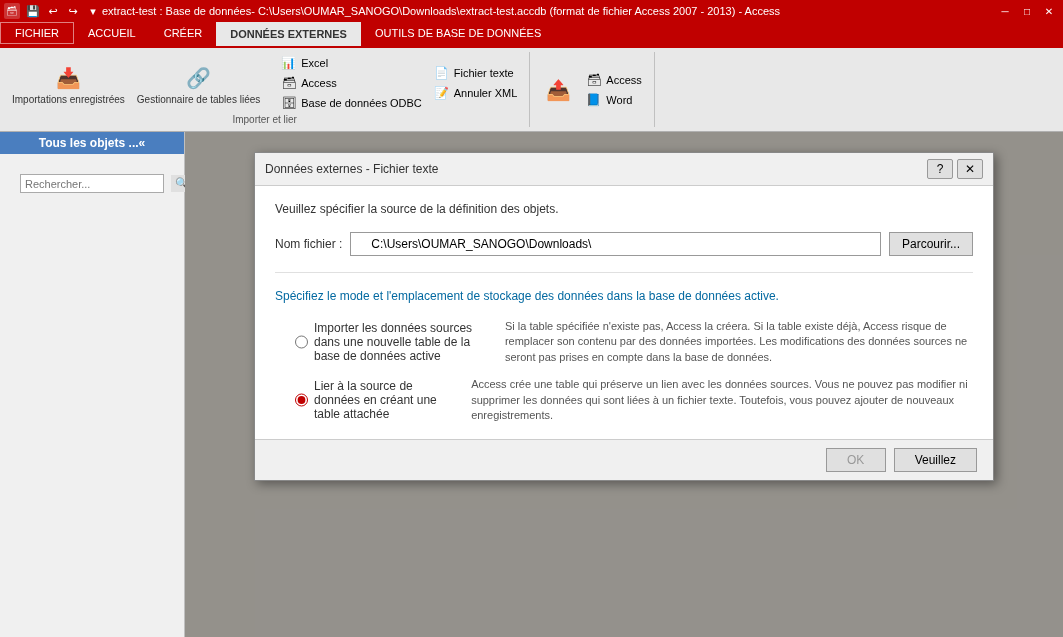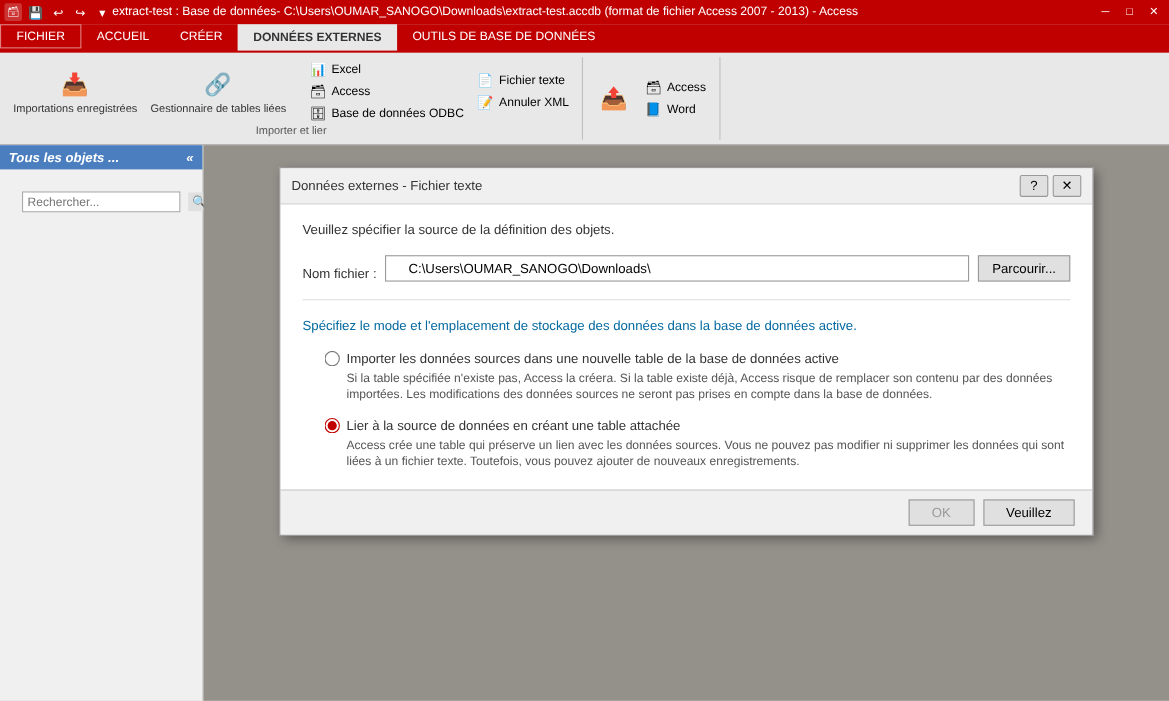--- a/index.html
+++ b/index.html
@@ -98,22 +98,21 @@
       flex-direction: column;
     }
     .sidebar-header {
       background: #4a7ebf;
       color: white;
       padding: 4px 8px;
       font-size: 12px;
       font-weight: 600;
       display: flex;
       align-items: center;
-      justify-content: space-between;
-      font-style: italic;
+      justify-content: center;
     }
     .sidebar-search {
       display: flex;
       align-items: center;
       border: 1px solid #aaa;
       margin: 20px;
       background: white;
     }
     .sidebar-search input {
       border: none; outline: none; font-size: 11px; padding: 2px 4px; flex: 1; background: transparent; color: #999;
@@ -165,21 +164,21 @@
       align-items: center;
     }
     .dialog-banner-title { font-size: 16px; color: #333; font-weight: 600; }
 
     
     .dialog-body { padding: 16px 20px; background: white; }
     .dialog-subtitle { font-size: 12px; color: #333; margin-bottom: 16px; }
 
     .form-row {
       display: flex;
-      align-items: flex-end;
+      align-items: center;
       margin-bottom: 16px;
       gap: 8px;
     }
     .form-label { font-size: 12px; color: #333; white-space: nowrap; }
     .form-input {
       flex: 1;
       border: 1px solid #999;
       padding: 4px 20px;
       font-size: 12px;
       background: white;
@@ -190,21 +189,21 @@
       background: #e0e0e0;
       border: 1px solid #999;
       cursor: pointer;
       font-size: 12px;
       white-space: nowrap;
     }
 
     .section-desc { font-size: 12px; color: #0369a1; margin-bottom: 16px; border-top: 1px solid #e0e0e0; padding-top: 16px; }
 
     .radio-group { display: flex; flex-direction: column; gap: 12px; margin-left: 20px; }
-    .radio-item { display: flex; flex-direction: column; gap: 4px; }
+    .radio-item { display: flex; gap: 4px; }
     .radio-row { display: flex; align-items: center; gap: 6px; cursor: pointer; }
     .radio-input { width: 14px; height: 14px; cursor: pointer; accent-color: #c00000; }
     .radio-label { font-size: 12px; color: #333; }
     .radio-desc { font-size: 11px; color: #555; margin-left: 20px; line-height: 1.4; }
 
     
     .dialog-footer {
       background: #f0f0f0;
       border-top: 1px solid #ccc;
       padding: 8px 16px;

